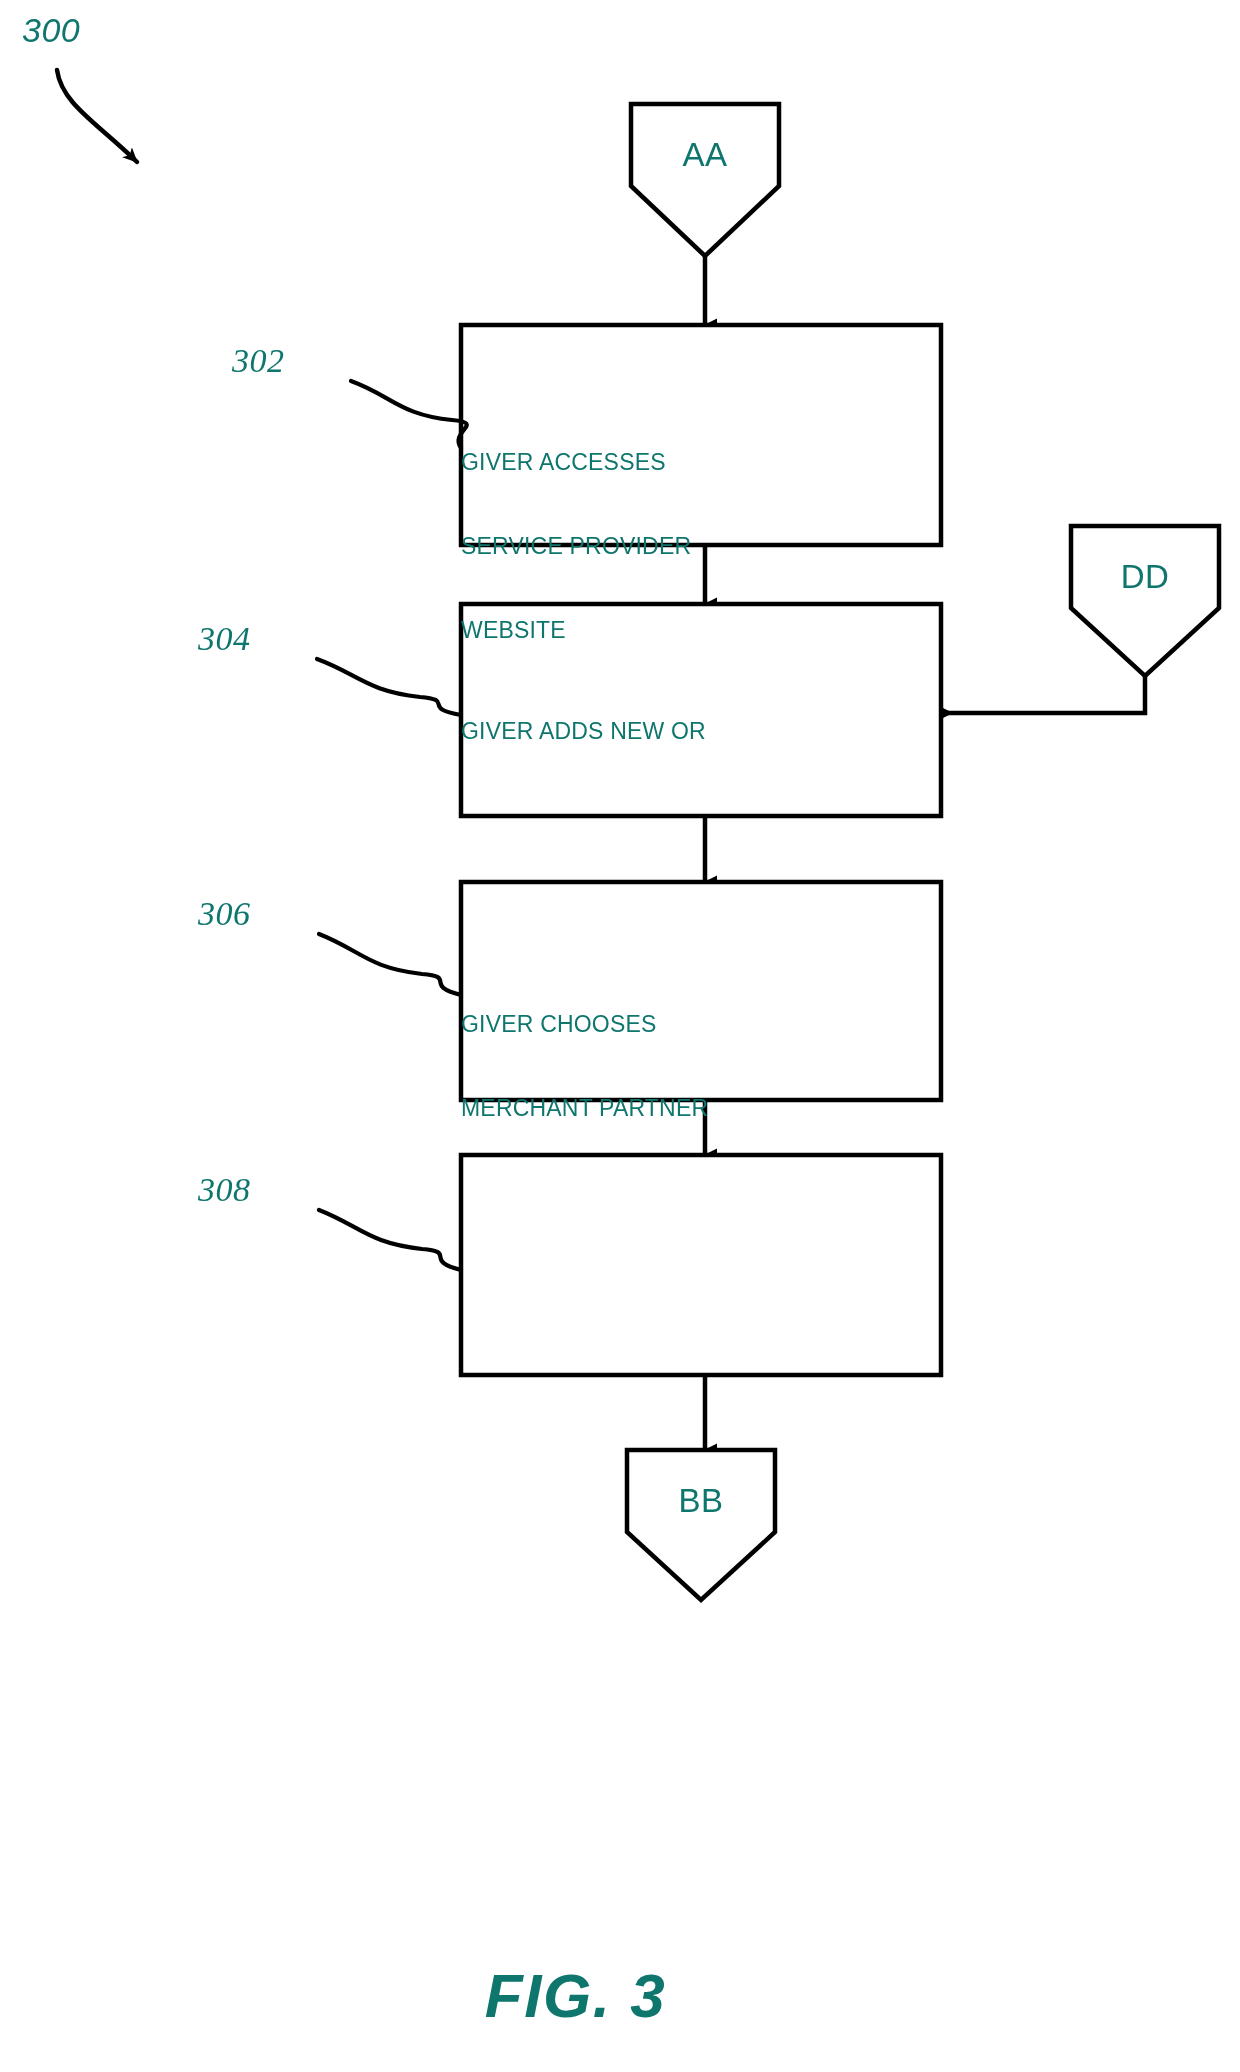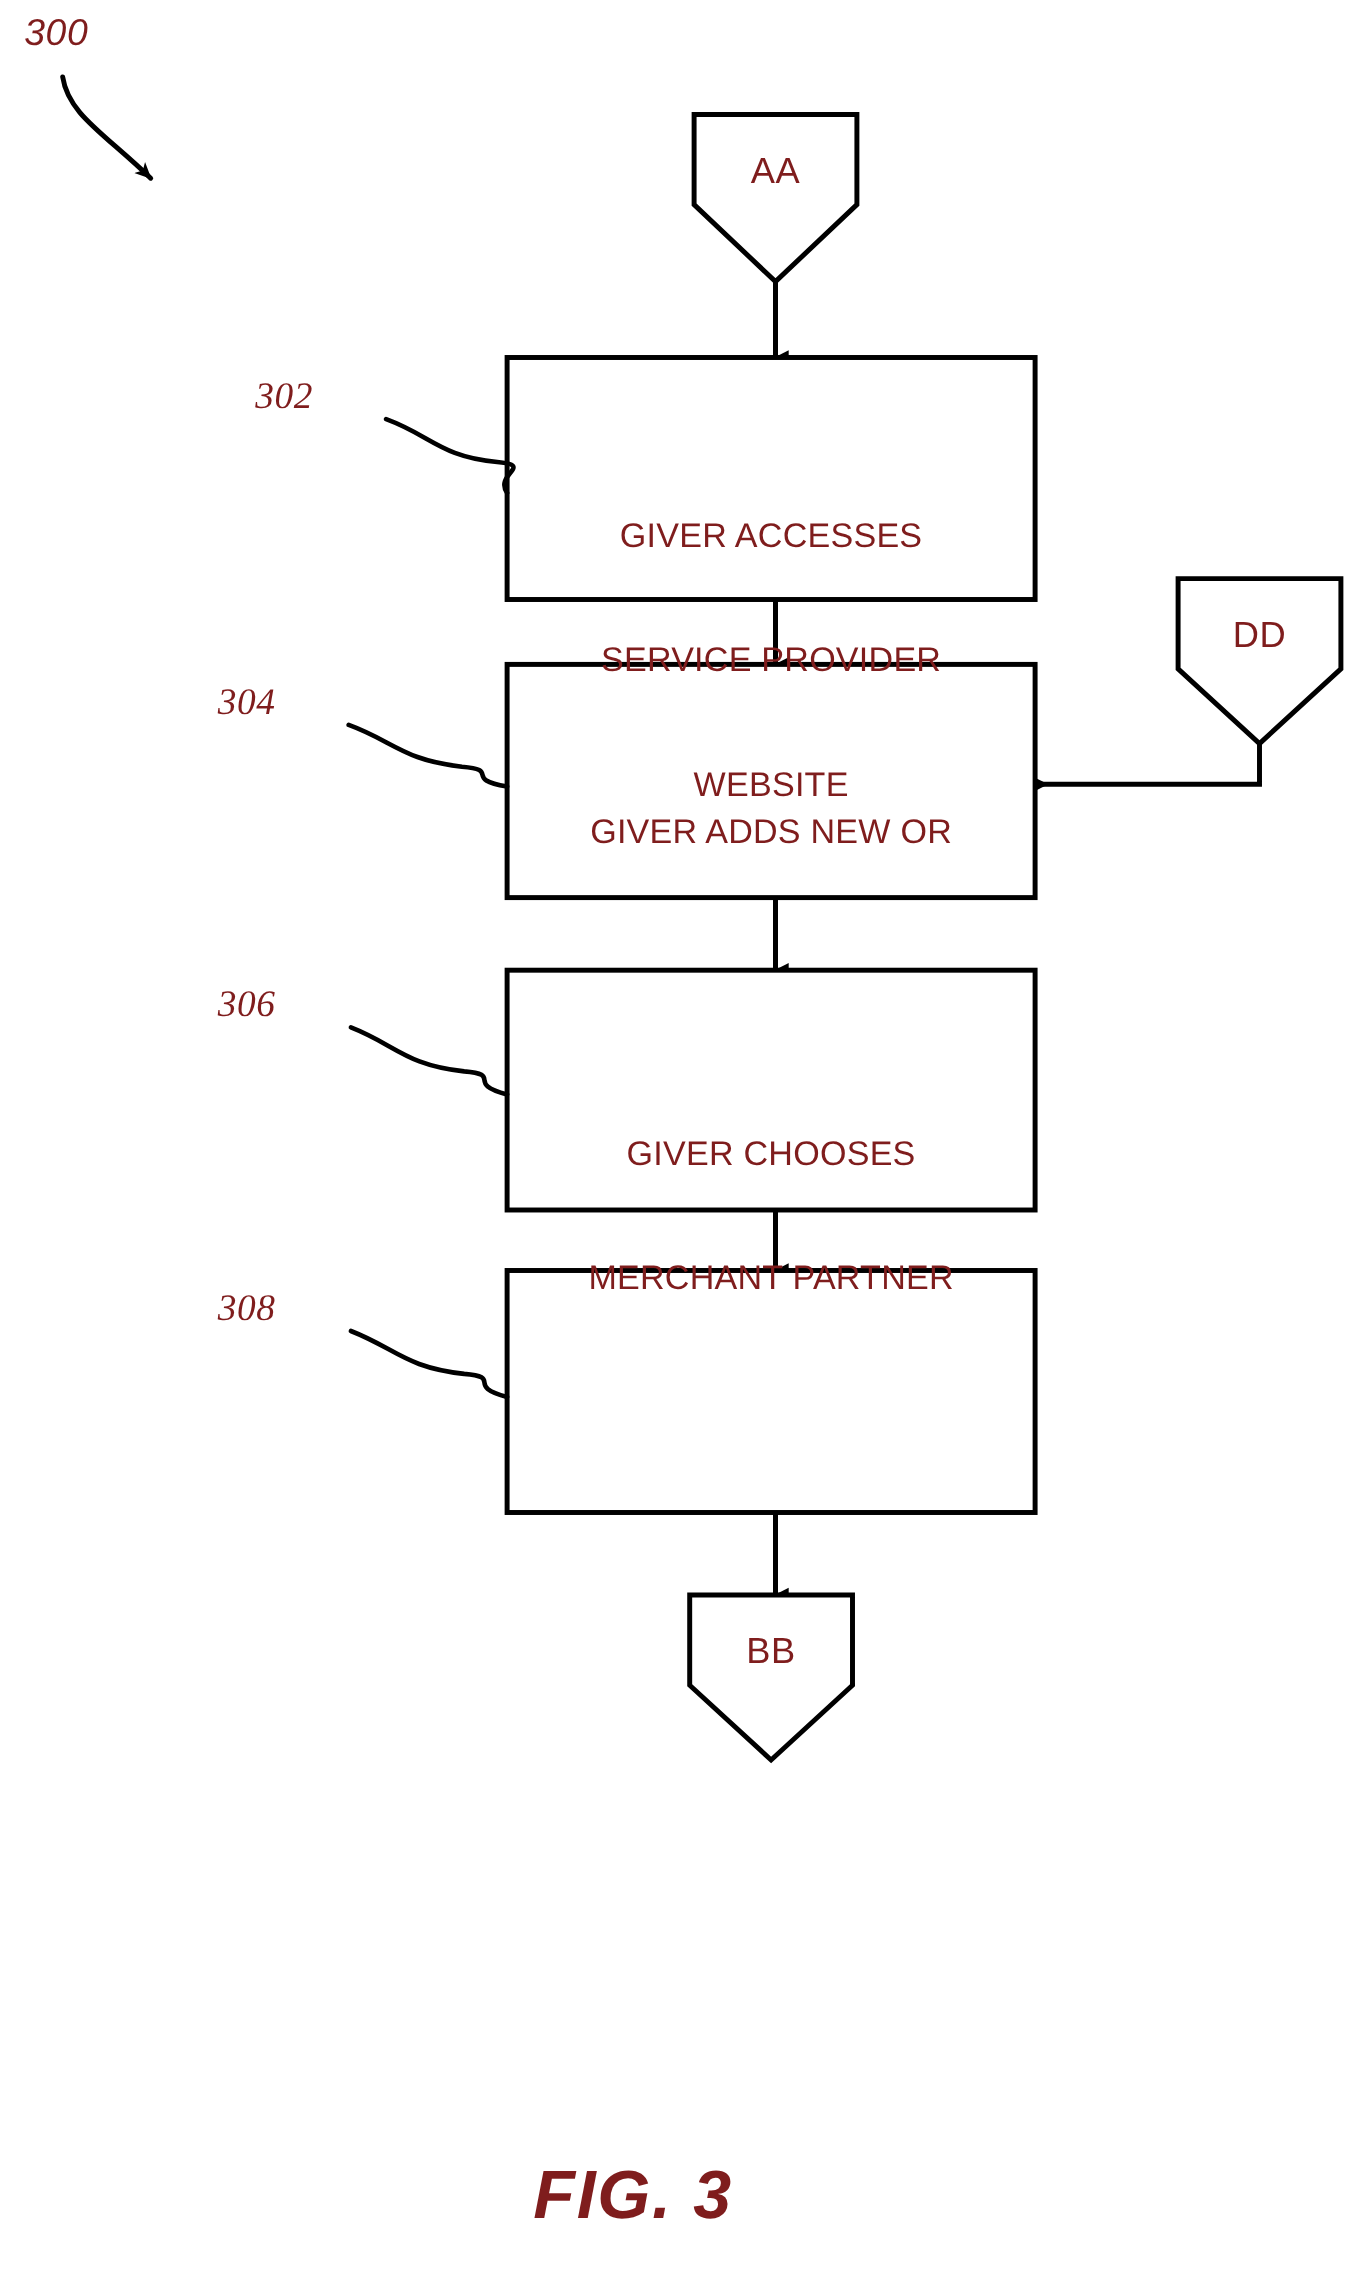--- a/index.html
+++ b/index.html
@@ -25,29 +25,29 @@
     left: 0;
     width: 1240px;
     height: 2072px;
   }
   .fig-text {
     position: absolute;
     white-space: pre;
     line-height: 1.22;
     text-align: center;
     font-family: "Liberation Sans", sans-serif;
-    color: #7f1d1d;
+    color: #0f766e;
   }
   
   .box-label {
-    font-size: 31px;
+    font-size: 23px;
     letter-spacing: 0.2px;
     width: 480px;
     left: 461px;
-    text-align: center;
+    text-align: left;
   }
   
   .conn-label {
     font-size: 33px;
     letter-spacing: 0.5px;
     text-align: center;
     margin-top: 10px;
   }
   
   .ref-num {

